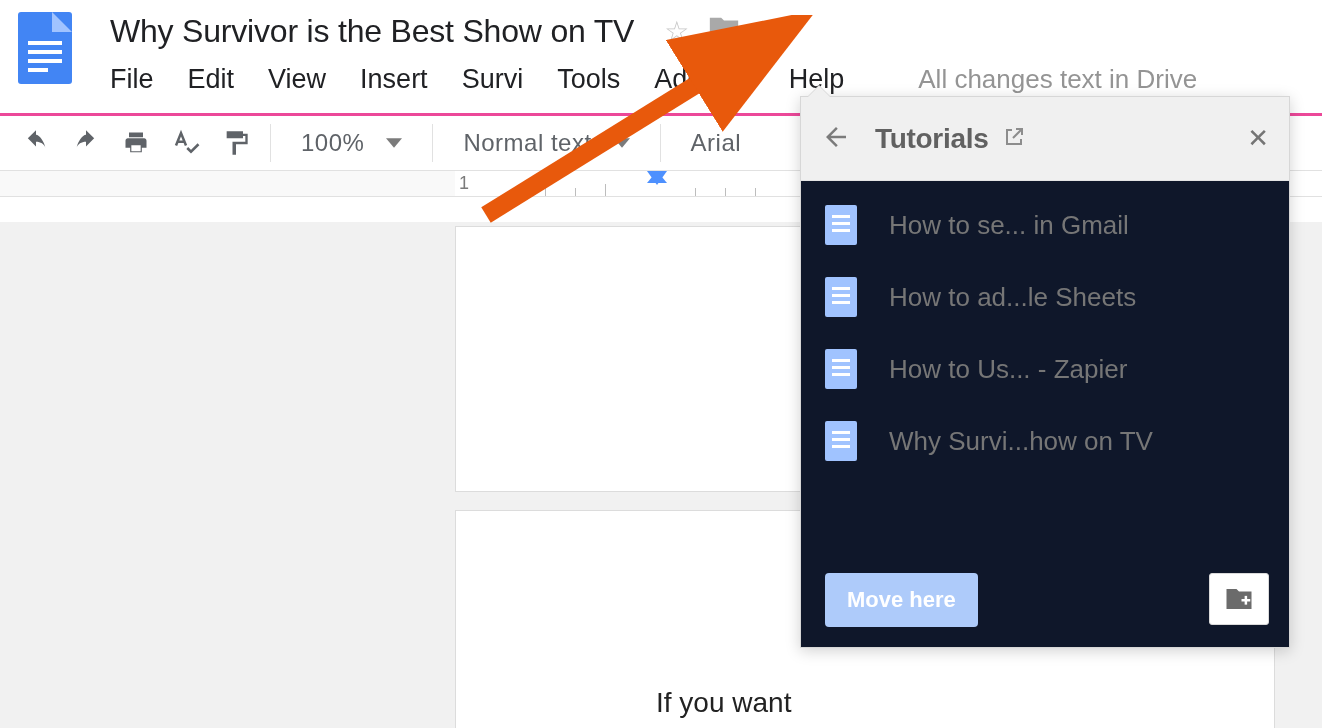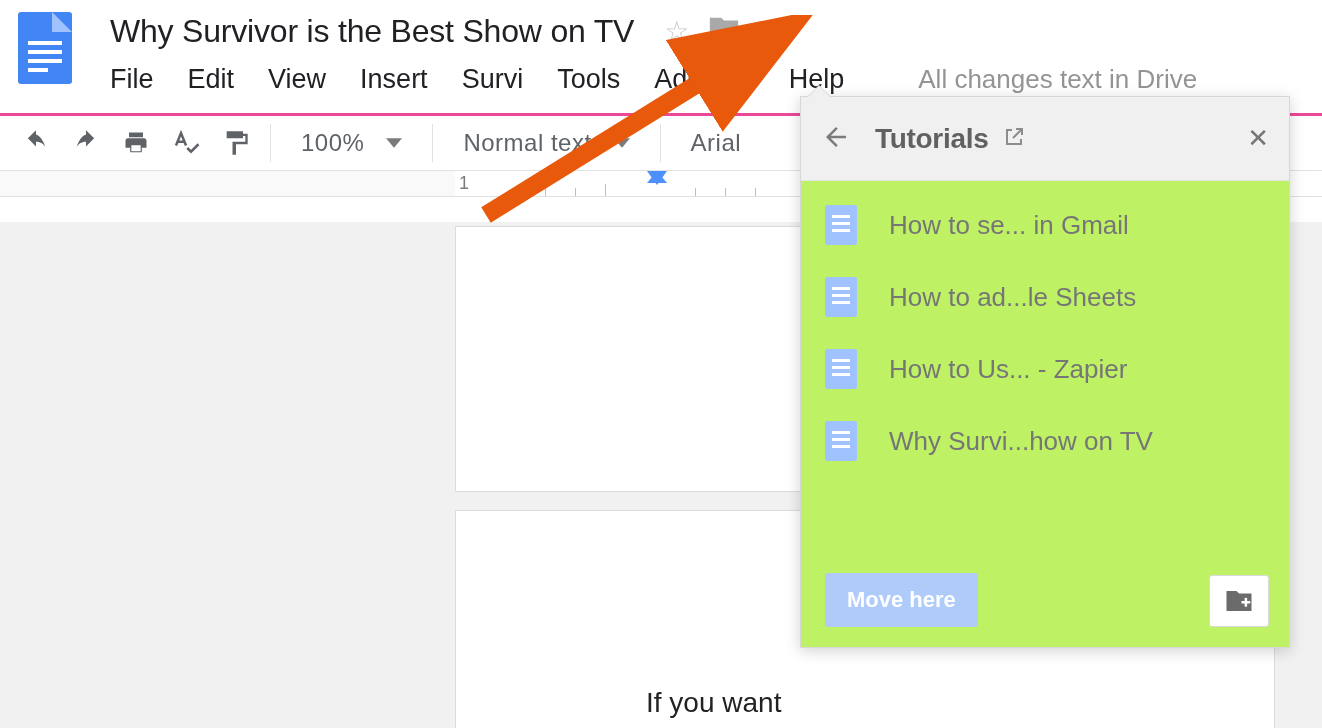--- a/index.html
+++ b/index.html
@@ -184,40 +184,40 @@
     left: 455px;
     width: 820px;
   }
   .page1 { top: 4px; height: 266px; }
   .page2 { top: 288px; height: 440px; }
   .page-text {
     position: absolute;
     font-size: 28px;
     color: #222;
     top: 176px;
-    left: 190px;
+    left: 200px;
     white-space: nowrap;
   }
 
   
   .arrow {
     position: absolute;
     left: 476px;
     top: 15px;
     z-index: 5;
     pointer-events: none;
   }
 
   
   .popup {
     position: absolute;
     top: 96px;
     left: 800px;
     width: 490px;
-    background: #bef264;
+    background: #0f172a;
     border: 1px solid #d7d7d7;
     box-shadow: 0 3px 14px rgba(0,0,0,.18);
     z-index: 10;
   }
   .popup-caret {
     position: absolute;
     top: -11px;
     left: 6px;
     width: 0; height: 0;
     border-left: 12px solid transparent;
@@ -290,21 +290,21 @@
     background: repeating-linear-gradient(
       to bottom, #fff 0, #fff 3px, transparent 3px, transparent 7px
     );
   }
   .picker-label {
     font-size: 26px;
     color: #767676;
   }
   .popup-footer {
     display: flex;
-    align-items: flex-end;
+    align-items: flex-start;
     padding: 12px 20px 20px 24px;
   }
   .move-btn {
     background: #aecbfa;
     color: #fff;
     font-weight: bold;
     font-size: 22px;
     padding: 14px 22px;
     border-radius: 4px;
     cursor: pointer;

